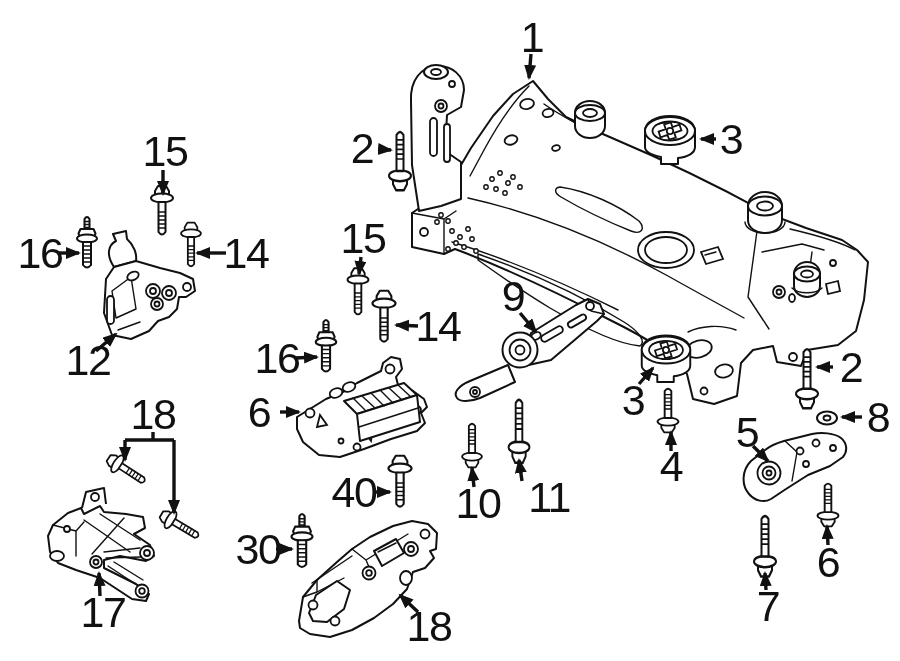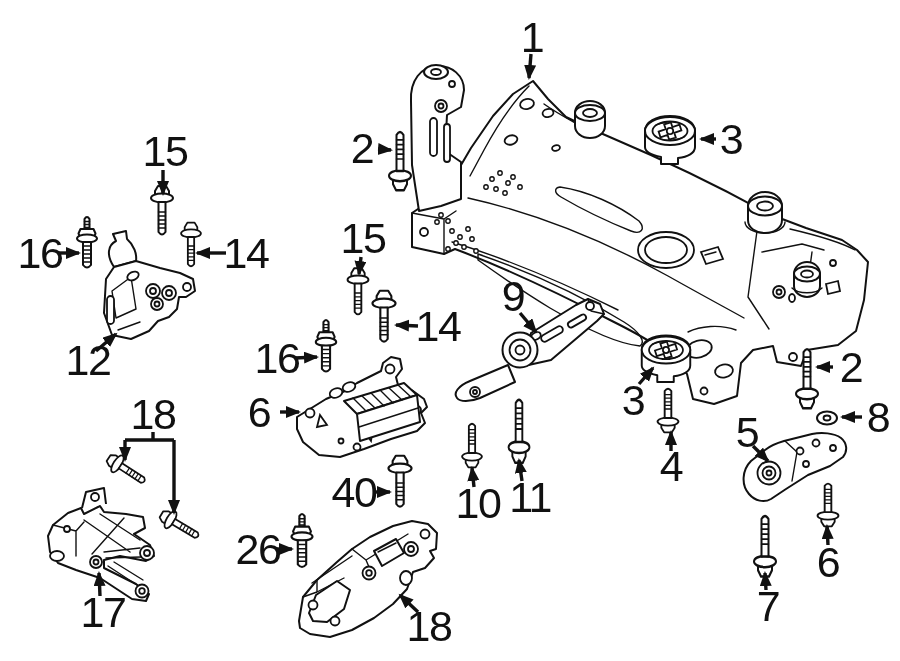--- a/index.html
+++ b/index.html
@@ -340,22 +340,22 @@
 <div class="callout" style="left:438px;top:326px">14</div>
 <div class="callout" style="left:277px;top:358px">16</div>
 <div class="callout" style="left:259px;top:412px">6</div>
 <div class="callout" style="left:513px;top:296px">9</div>
 <div class="callout" style="left:633px;top:400px">3</div>
 <div class="callout" style="left:851px;top:367px">2</div>
 <div class="callout" style="left:878px;top:417px">8</div>
 <div class="callout" style="left:671px;top:466px">4</div>
 <div class="callout" style="left:747px;top:432px">5</div>
 <div class="callout" style="left:478px;top:503px">10</div>
-<div class="callout" style="left:530px;top:497px">11</div>
+<div class="callout" style="left:549px;top:497px">11</div>
 <div class="callout" style="left:153px;top:414px">18</div>
 <div class="callout" style="left:354px;top:492px">40</div>
-<div class="callout" style="left:258px;top:549px">26</div>
+<div class="callout" style="left:258px;top:549px">30</div>
 <div class="callout" style="left:103px;top:612px">17</div>
 <div class="callout" style="left:429px;top:626px">18</div>
 <div class="callout" style="left:828px;top:562px">6</div>
 <div class="callout" style="left:768px;top:606px">7</div>
 
 </div>
 
 </body></html>

